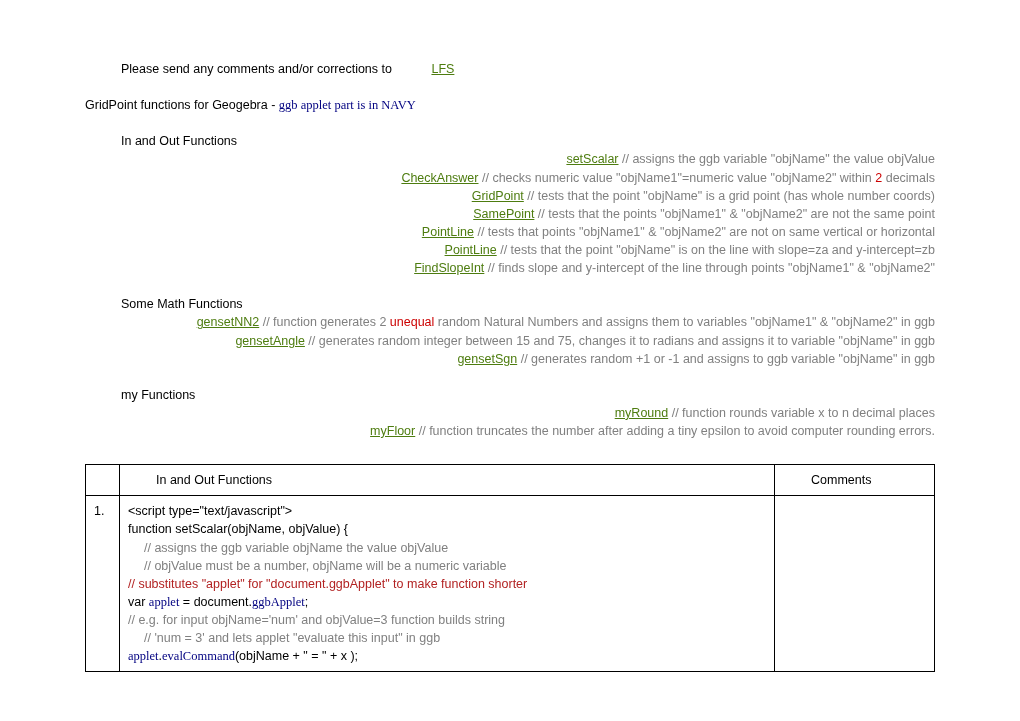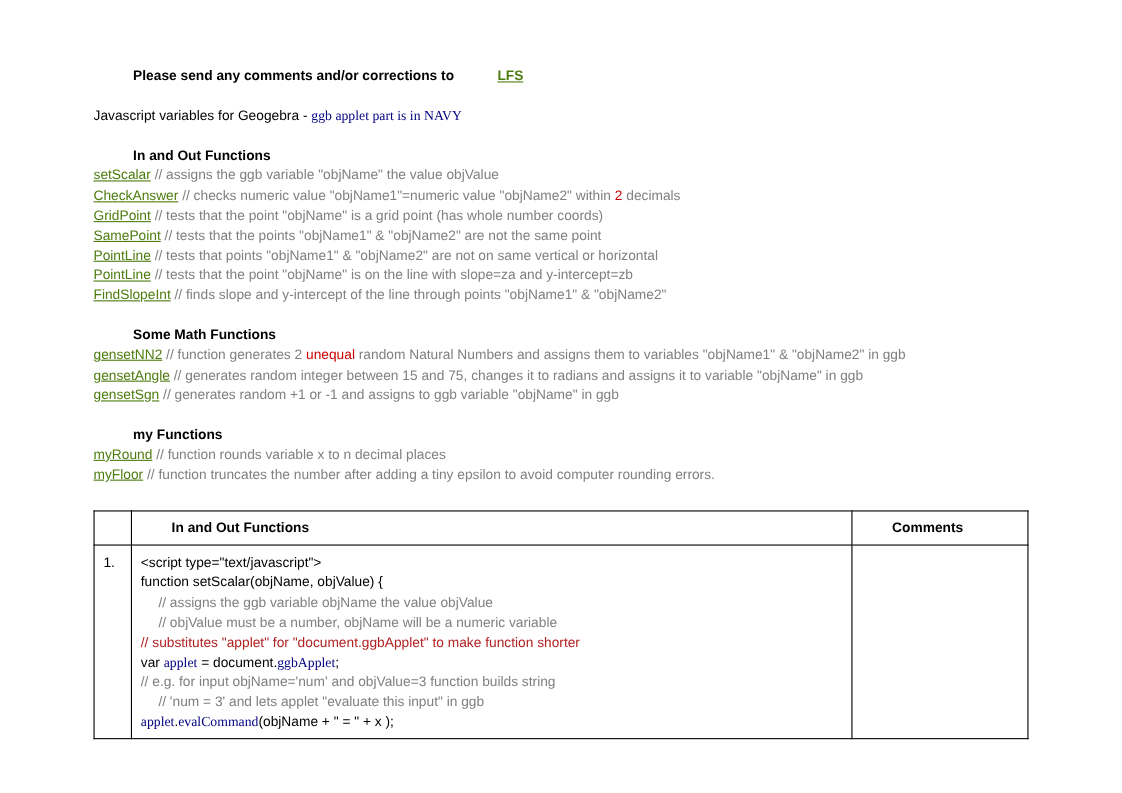--- a/index.html
+++ b/index.html
@@ -4,33 +4,33 @@
 <style>
   body {
     font-family: Verdana, Geneva, sans-serif;
     font-size: 12.5px;
     color: #000;
     margin: 0;
     padding: 60px 85px 40px 85px;
     background: #fff;
     line-height: 1.45;
   }
-  .bold { font-weight: bold; padding-left: 36px; }
+  .bold { font-weight: normal; padding-left: 36px; }
   a.link {
     color: #4d7c0f;
     text-decoration: underline;
     cursor: pointer;
   }
   .navy { color: #000080; font-family: Liberation Serif, serif; }
   .gray { color: #808080; }
   .red { color: #cc0000; }
   .firebrick { color: #b22222; }
   .black { color: #000; }
   .section { margin-bottom: 18px; }
-  .line { white-space: normal; }
+  .line { white-space: normal; text-align: right; }
   table {
     border-collapse: collapse;
     width: 100%;
     margin-top: 24px;
     table-layout: fixed;
   }
   td, th {
     border: 1px solid #000;
     padding: 6px 8px;
     vertical-align: top;
@@ -44,21 +44,21 @@
   .indent { padding-left: 16px; display: inline-block; }
 </style>
 </head>
 <body>
 
 <div class="section">
   <span class="bold">Please send any comments and/or corrections to </span><a class="link bold">LFS</a>
 </div>
 
 <div class="section">
-  <span>Javascript variables for Geogebra - </span><span class="navy">ggb applet part is in NAVY</span>
+  <span>GridPoint functions for Geogebra - </span><span class="navy">ggb applet part is in NAVY</span>
 </div>
 
 <div class="section">
   <div class="bold">In and Out Functions</div>
   <div class="line"><a class="link">setScalar</a><span class="gray"> // assigns the ggb variable "objName" the value objValue</span></div>
   <div class="line"><a class="link">CheckAnswer</a><span class="gray"> // checks numeric value "objName1"=numeric value "objName2" within </span><span class="red">2</span><span class="gray"> decimals</span></div>
   <div class="line"><a class="link">GridPoint</a><span class="gray"> // tests that the point "objName" is a grid point (has whole number coords)</span></div>
   <div class="line"><a class="link">SamePoint</a><span class="gray"> // tests that the points "objName1" &amp; "objName2" are not the same point</span></div>
   <div class="line"><a class="link">PointLine</a><span class="gray"> // tests that points "objName1" &amp; "objName2" are not on same vertical or horizontal</span></div>
   <div class="line"><a class="link">PointLine</a><span class="gray"> // tests that the point "objName" is on the line with slope=za and y-intercept=zb</span></div>

